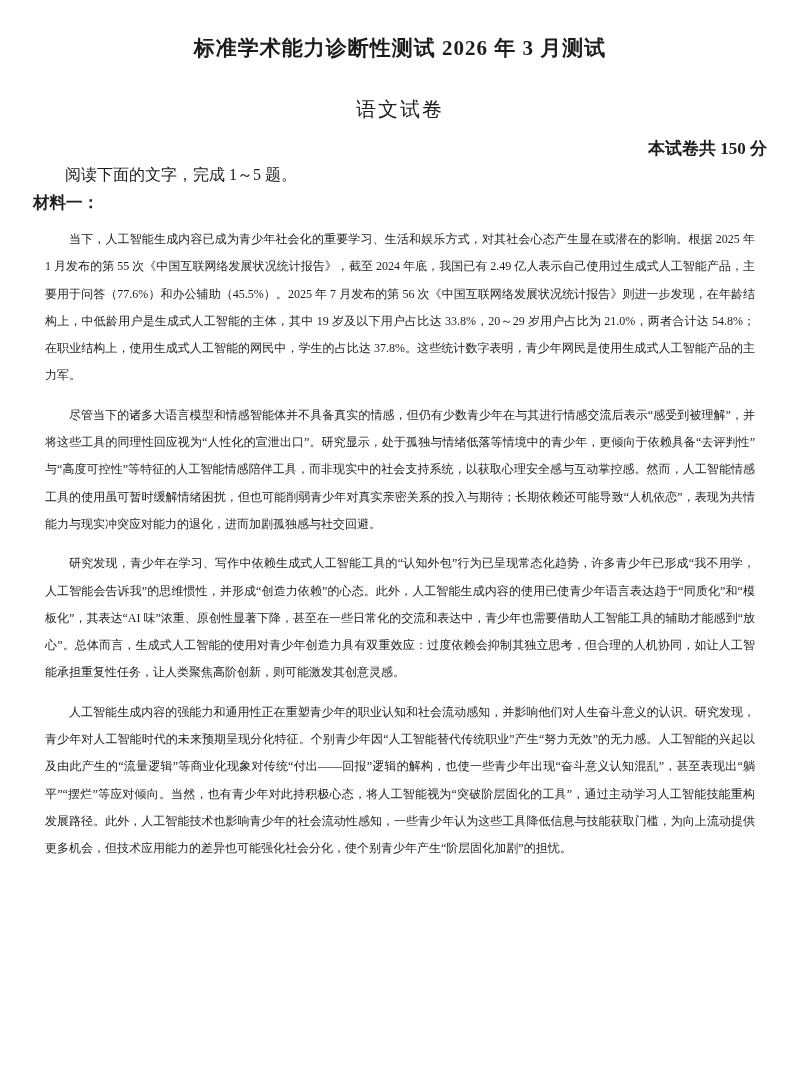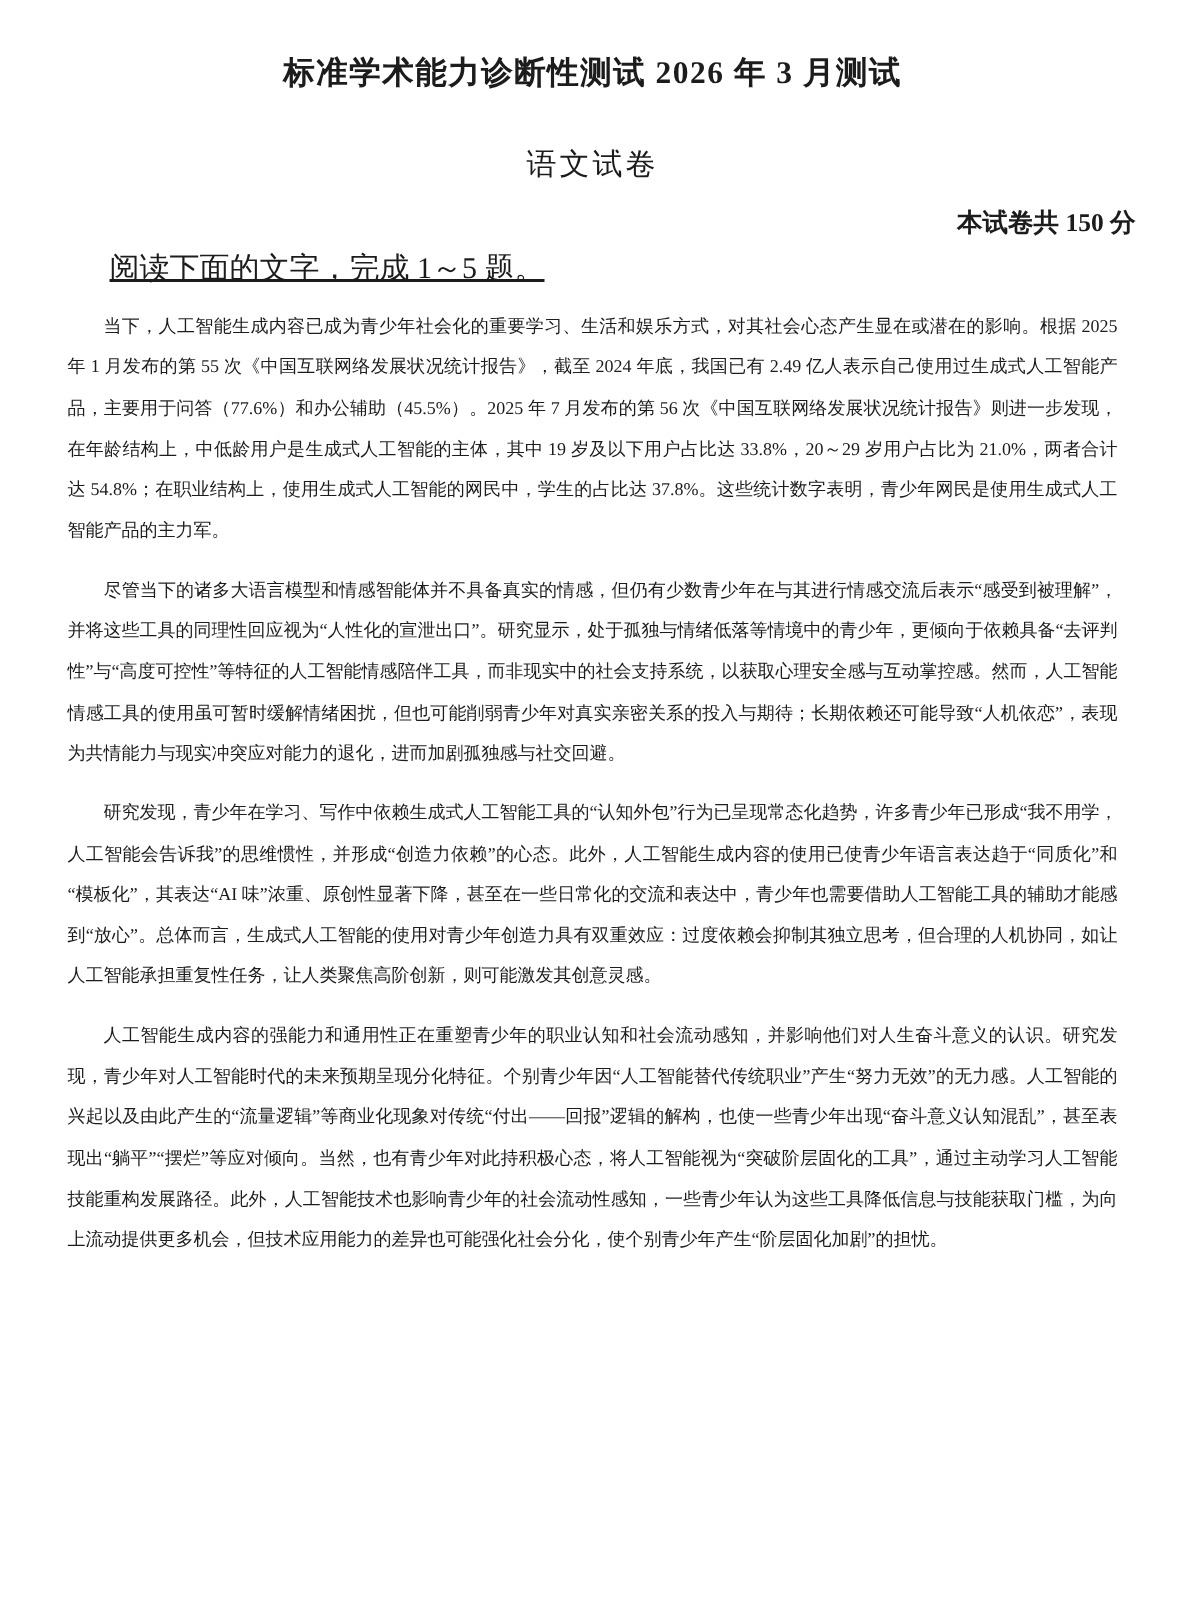--- a/index.html
+++ b/index.html
@@ -9,21 +9,21 @@
   }
   .page {
     position: relative;
     width: 788px;
     height: 1070px;
     margin: 0 auto;
     background: #ffffff;
     color: #1c1c1c;
     font-family: "Liberation Serif", "DejaVu Serif", serif;
     box-sizing: border-box;
-    padding: 28px 31px 0 33px;
+    padding: 28px 21px 0 33px;
     overflow: hidden;
   }
   .doc-title {
     text-align: center;
     font-size: 21px;
     font-weight: bold;
     letter-spacing: 1px;
     margin: 6px 0 0 0;
   }
   .doc-subject {
@@ -44,24 +44,23 @@
     font-weight: bold;
     margin: 13px 0 0 0;
   }
   .sub-heading {
     font-size: 17px;
     font-weight: bold;
     margin: 4px 0 0 0;
     text-indent: 2em;
   }
   .instruction {
-    font-size: 20px;
+    font-size: 16px;
     margin: 5px 0 0 0;
     text-indent: 2em;
-    text-decoration: underline;
   }
   .material-label {
     font-size: 16.5px;
     font-weight: bold;
     margin: 6px 0 0 0;
   }
   .body-text p {
     font-size: 12px;
     line-height: 27.3px;
     text-align: justify;
@@ -87,20 +86,21 @@
   <h1 class="doc-title">标准学术能力诊断性测试 2026 年 3 月测试</h1>
 
   <h2 class="doc-subject">语文试卷</h2>
 
   <div class="doc-score">本试卷共 150 分</div>
 
 
 
   <div class="instruction">阅读下面的文字，完成 1～5 题。</div>
 
+  <div class="material-label">材料一：</div>
 
   <div class="body-text">
     <p>当下，人工智能生成内容已成为青少年社会化的重要学习、生活和娱乐方式，对其社会心态产生显在或潜在的影响。根据 2025 年 1 月发布的第 55 次《中国互联网络发展状况统计报告》，截至 2024 年底，我国已有 2.49 亿人表示自己使用过生成式人工智能产品，主要用于问答（77.6%）和办公辅助（45.5%）。2025 年 7 月发布的第 56 次《中国互联网络发展状况统计报告》则进一步发现，在年龄结构上，中低龄用户是生成式人工智能的主体，其中 19 岁及以下用户占比达 33.8%，20～29 岁用户占比为 21.0%，两者合计达 54.8%；在职业结构上，使用生成式人工智能的网民中，学生的占比达 37.8%。这些统计数字表明，青少年网民是使用生成式人工智能产品的主力军。</p>
     <p>尽管当下的诸多大语言模型和情感智能体并不具备真实的情感，但仍有少数青少年在与其进行情感交流后表示“感受到被理解”，并将这些工具的同理性回应视为“人性化的宣泄出口”。研究显示，处于孤独与情绪低落等情境中的青少年，更倾向于依赖具备“去评判性”与“高度可控性”等特征的人工智能情感陪伴工具，而非现实中的社会支持系统，以获取心理安全感与互动掌控感。然而，人工智能情感工具的使用虽可暂时缓解情绪困扰，但也可能削弱青少年对真实亲密关系的投入与期待；长期依赖还可能导致“人机依恋”，表现为共情能力与现实冲突应对能力的退化，进而加剧孤独感与社交回避。</p>
     <p>研究发现，青少年在学习、写作中依赖生成式人工智能工具的“认知外包”行为已呈现常态化趋势，许多青少年已形成“我不用学，人工智能会告诉我”的思维惯性，并形成“创造力依赖”的心态。此外，人工智能生成内容的使用已使青少年语言表达趋于“同质化”和“模板化”，其表达“AI 味”浓重、原创性显著下降，甚至在一些日常化的交流和表达中，青少年也需要借助人工智能工具的辅助才能感到“放心”。总体而言，生成式人工智能的使用对青少年创造力具有双重效应：过度依赖会抑制其独立思考，但合理的人机协同，如让人工智能承担重复性任务，让人类聚焦高阶创新，则可能激发其创意灵感。</p>
     <p>人工智能生成内容的强能力和通用性正在重塑青少年的职业认知和社会流动感知，并影响他们对人生奋斗意义的认识。研究发现，青少年对人工智能时代的未来预期呈现分化特征。个别青少年因“人工智能替代传统职业”产生“努力无效”的无力感。人工智能的兴起以及由此产生的“流量逻辑”等商业化现象对传统“付出——回报”逻辑的解构，也使一些青少年出现“奋斗意义认知混乱”，甚至表现出“躺平”“摆烂”等应对倾向。当然，也有青少年对此持积极心态，将人工智能视为“突破阶层固化的工具”，通过主动学习人工智能技能重构发展路径。此外，人工智能技术也影响青少年的社会流动性感知，一些青少年认为这些工具降低信息与技能获取门槛，为向上流动提供更多机会，但技术应用能力的差异也可能强化社会分化，使个别青少年产生“阶层固化加剧”的担忧。</p>
   </div>
 
 
 </div>

